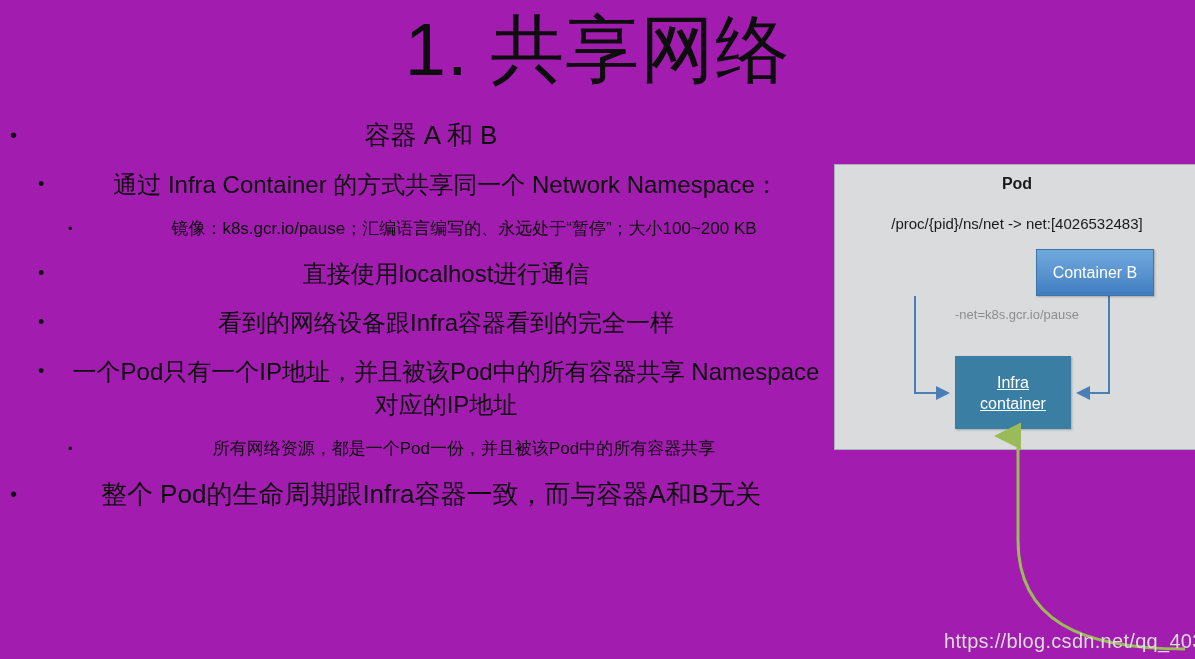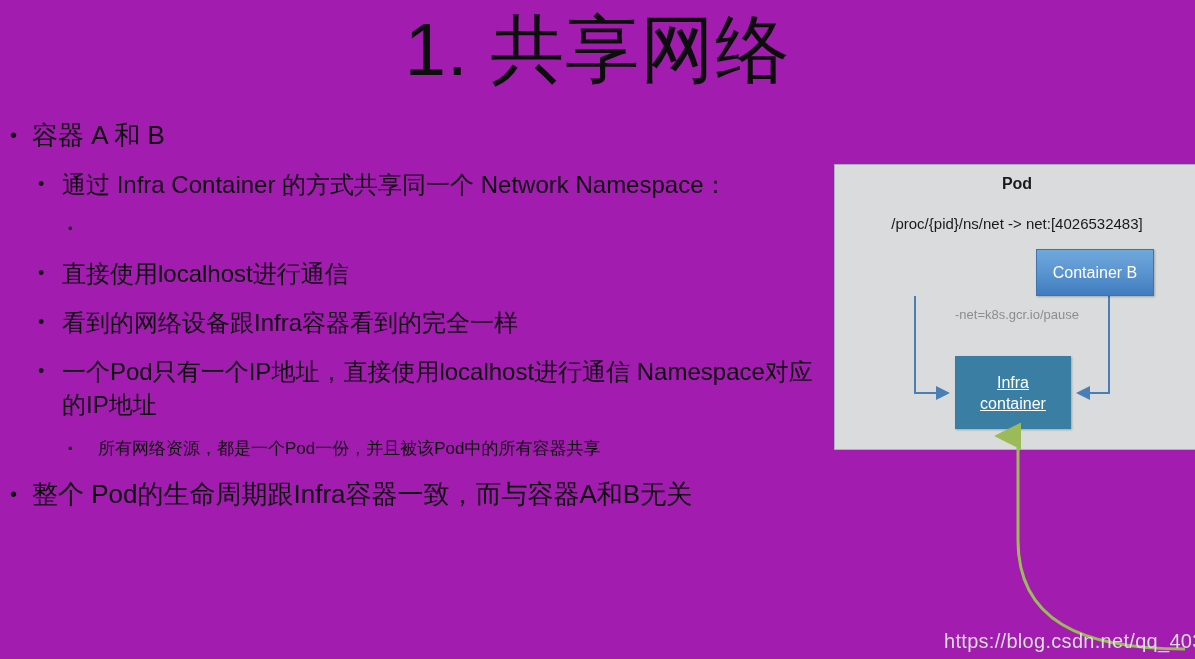--- a/index.html
+++ b/index.html
@@ -51,20 +51,21 @@
   }
   .bullet .marker {
     flex: 0 0 auto;
     text-align: left;
     color: #0d0d0d;
     line-height: inherit;
   }
   .bullet .btext {
     flex: 1 1 auto;
     line-height: inherit;
+    text-align: center;
   }
 
   
   .lvl1 {
     font-size: 26px;
     line-height: 34px;
     padding-left: 10px;
     margin-bottom: 16px;
   }
   .lvl1 > .marker { width: 22px; font-size: 20px; }
@@ -199,32 +200,33 @@
       <div class="bullet lvl1">
         <span class="marker">•</span>
         <span class="btext">容器 A 和 B</span>
       </div>
       <div class="bullet lvl2">
         <span class="marker">•</span>
         <span class="btext">通过 Infra Container 的方式共享同一个 Network Namespace：</span>
       </div>
       <div class="bullet lvl3">
         <span class="marker">•</span>
+        <span class="btext">镜像：k8s.gcr.io/pause；汇编语言编写的、永远处于“暂停”；大小100~200 KB</span>
       </div>
       <div class="bullet lvl2">
         <span class="marker">•</span>
         <span class="btext">直接使用localhost进行通信</span>
       </div>
       <div class="bullet lvl2">
         <span class="marker">•</span>
         <span class="btext">看到的网络设备跟Infra容器看到的完全一样</span>
       </div>
       <div class="bullet lvl2">
         <span class="marker">•</span>
-        <span class="btext">一个Pod只有一个IP地址，直接使用localhost进行通信 Namespace对应的IP地址</span>
+        <span class="btext">一个Pod只有一个IP地址，并且被该Pod中的所有容器共享 Namespace对应的IP地址</span>
       </div>
       <div class="bullet lvl3">
         <span class="marker">•</span>
         <span class="btext">所有网络资源，都是一个Pod一份，并且被该Pod中的所有容器共享</span>
       </div>
       <div class="bullet lvl1">
         <span class="marker">•</span>
         <span class="btext">整个 Pod的生命周期跟Infra容器一致，而与容器A和B无关</span>
       </div>
     </div>

